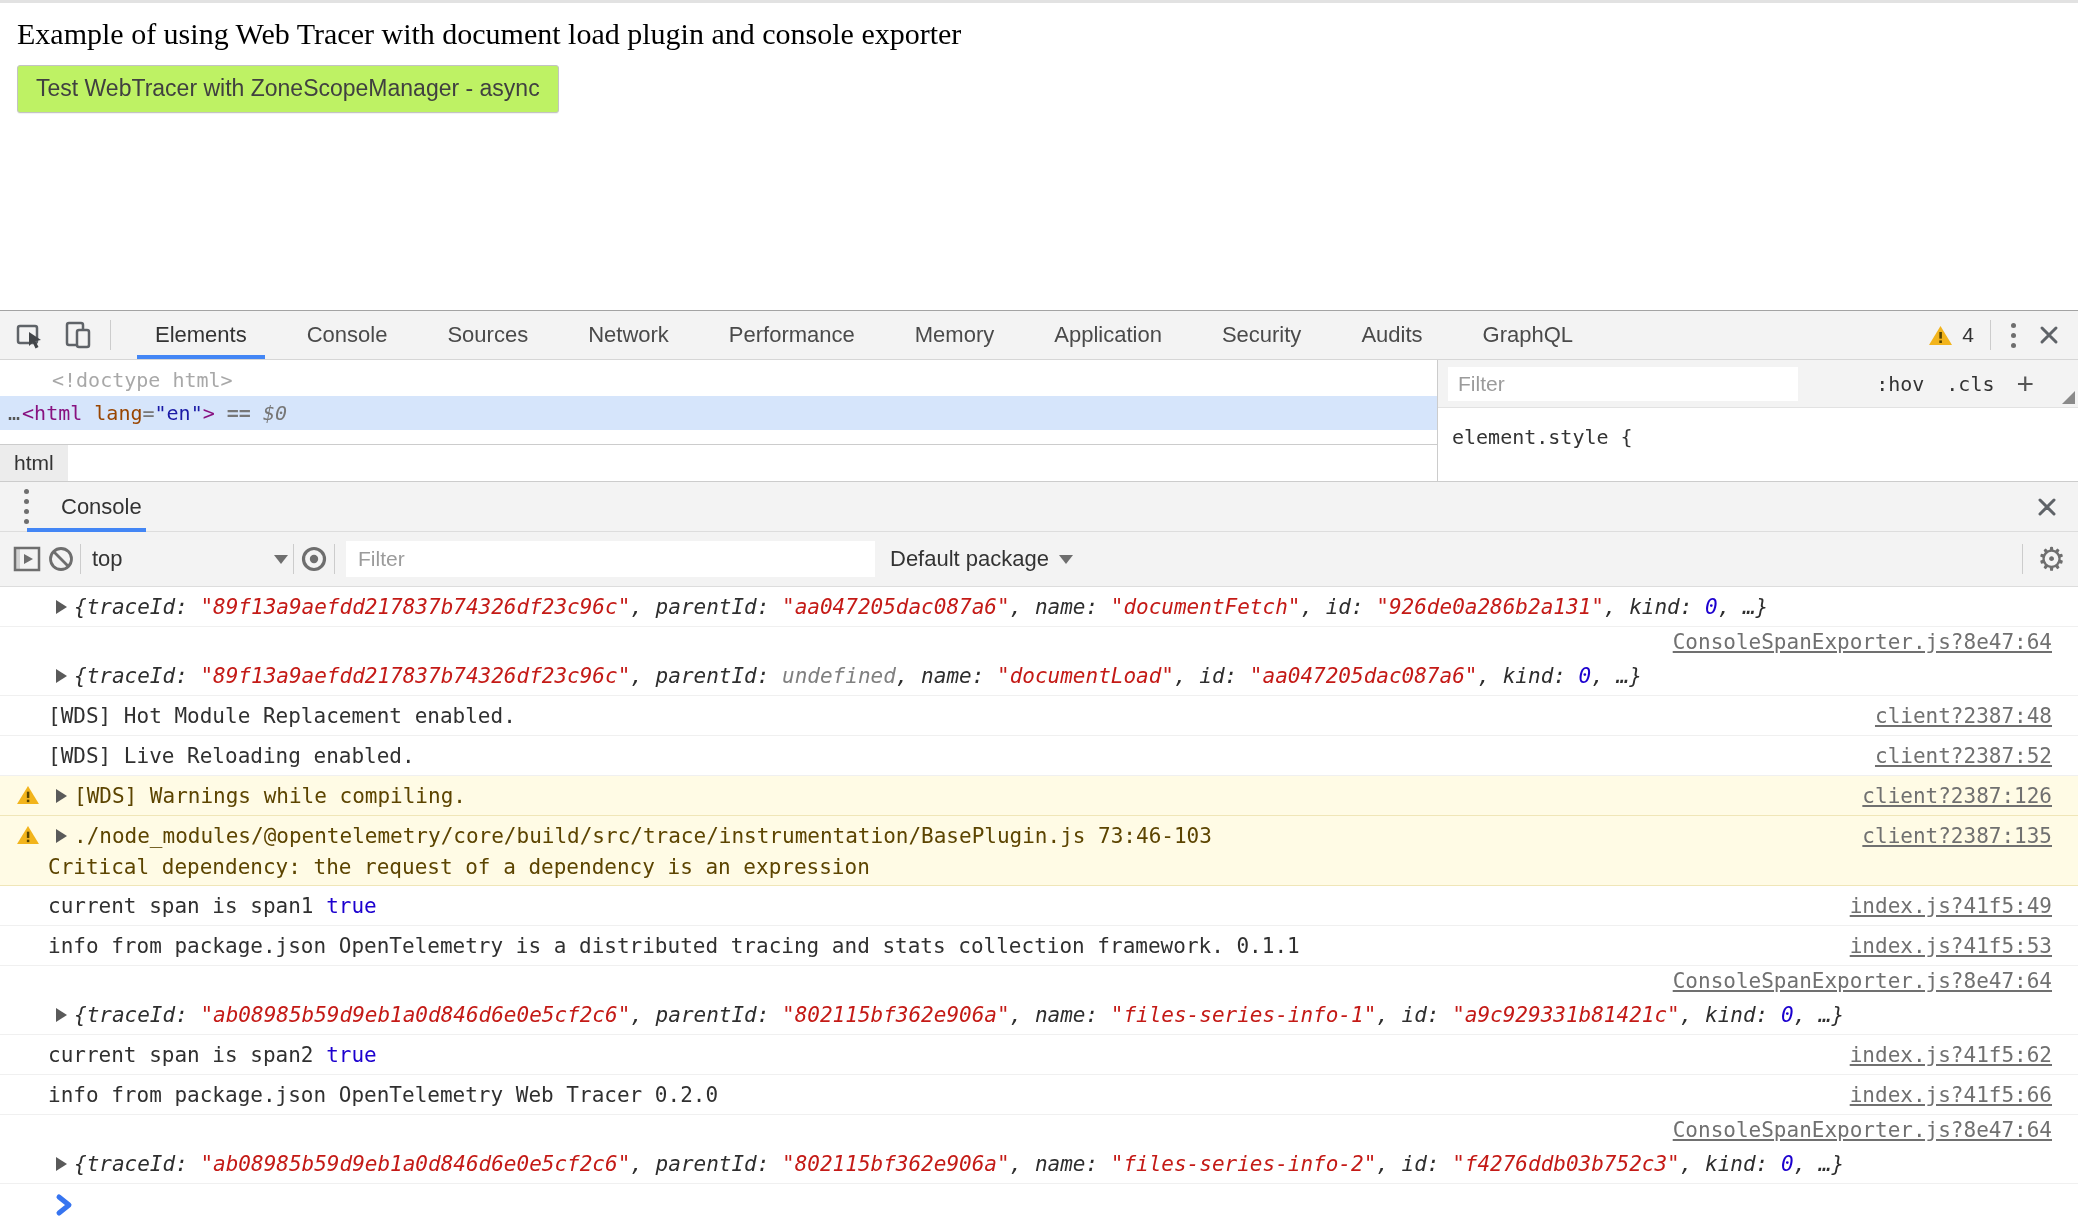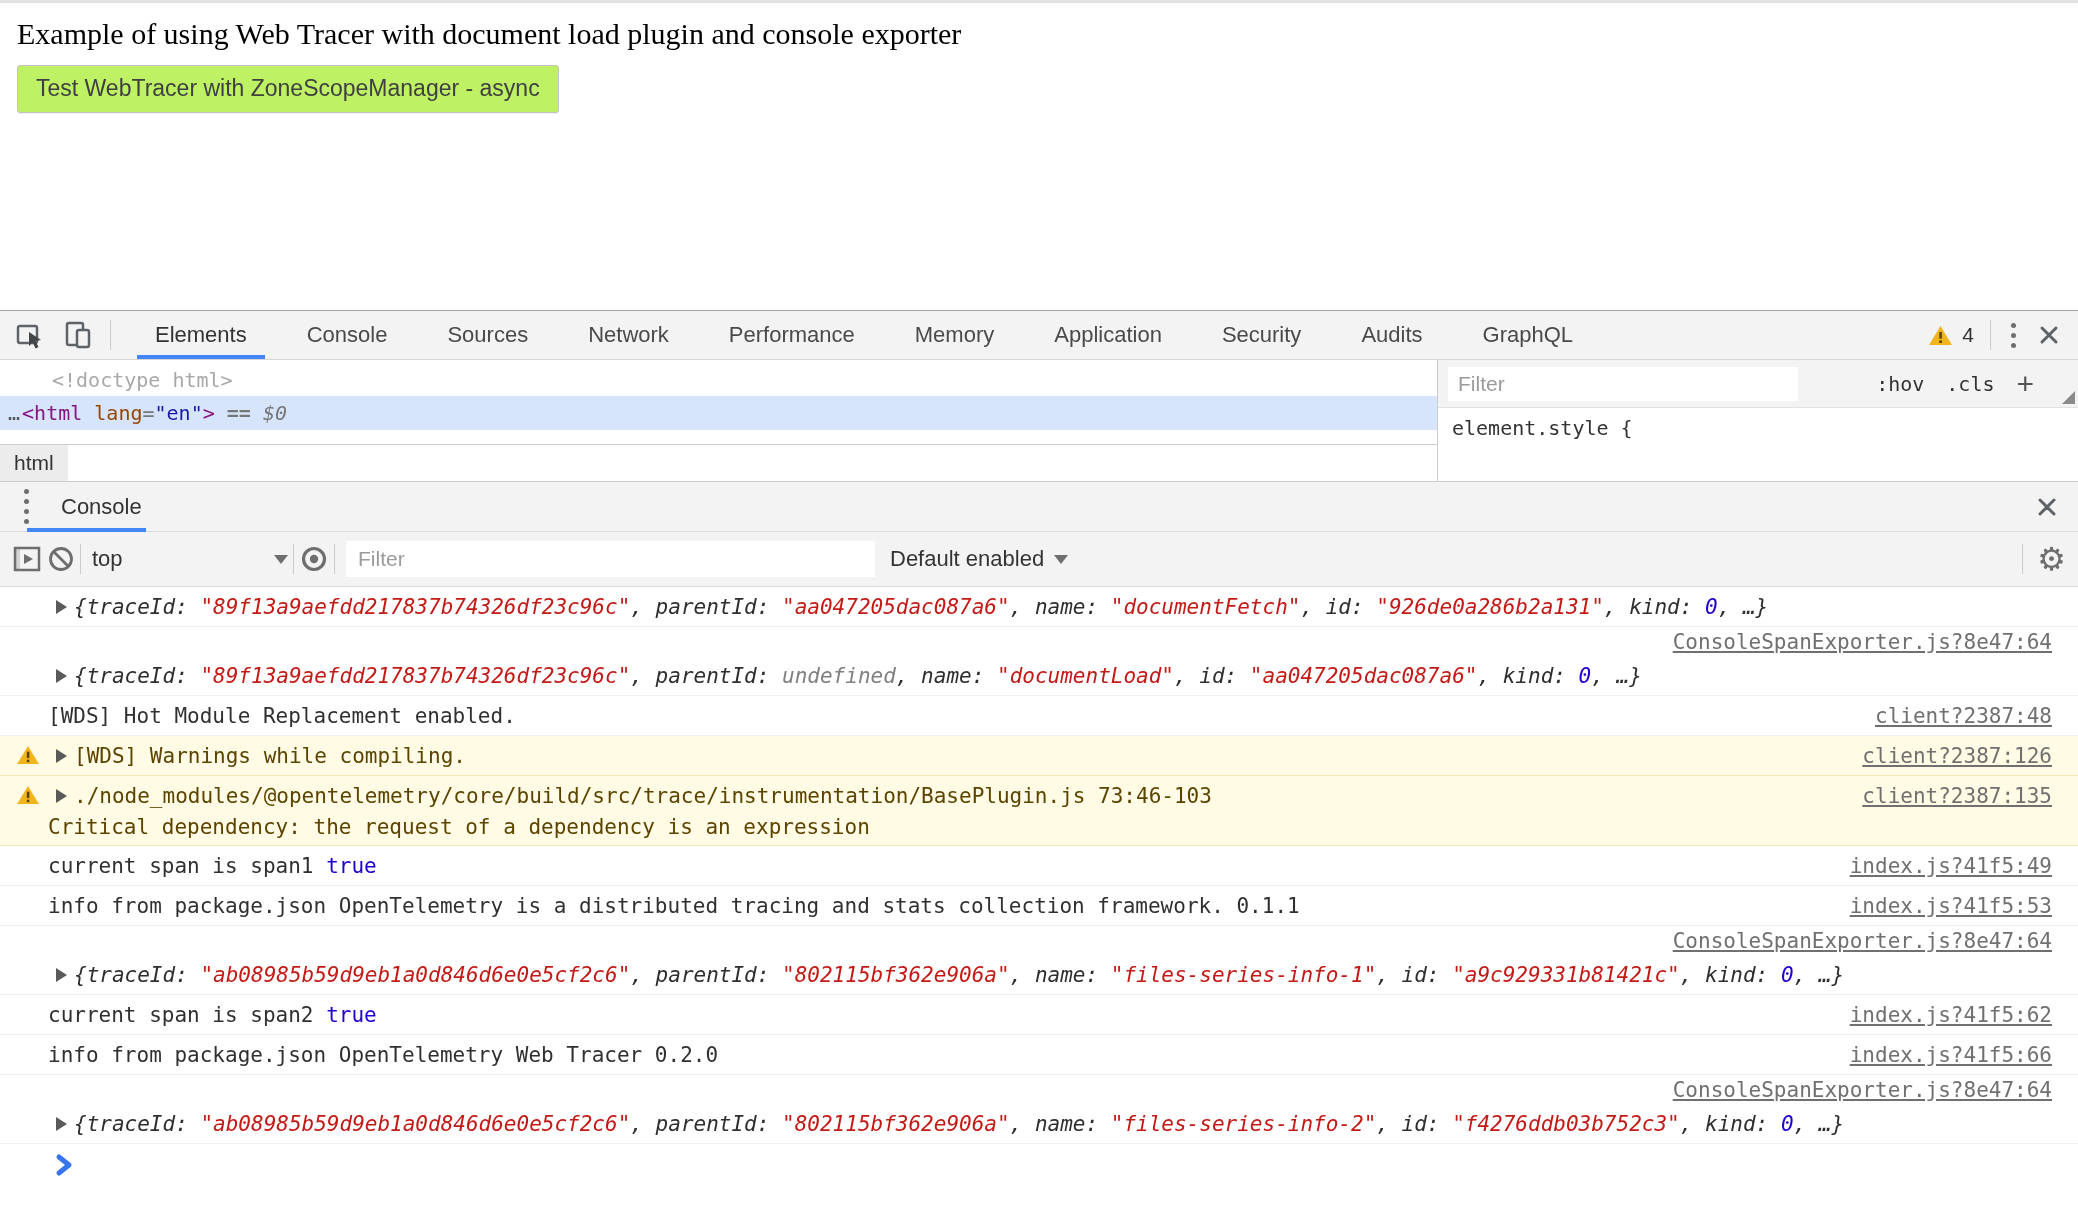--- a/index.html
+++ b/index.html
@@ -51,21 +51,21 @@
   .styles-tab.selected::after{content:"";position:absolute;left:10px;right:10px;bottom:0;height:4px;background:#4386f5;}
   .styles-more{display:flex;align-items:center;padding:0 14px;font-size:24px;color:#5f6368;cursor:pointer;}
   .styles-filter-row{height:47px;background:#f3f3f3;border-bottom:1px solid #e2e2e2;display:flex;align-items:center;padding:0 10px;position:relative;}
   .styles-filter-input{width:330px;height:34px;border:none;outline:none;background:#fff;font-size:21px;color:#333;padding:0 10px;font-family:"Liberation Sans",sans-serif;}
   .styles-filter-input::placeholder{color:#9b9b9b;}
   .hovcls{margin-left:auto;display:flex;align-items:center;gap:22px;font-family:"DejaVu Sans Mono",monospace;font-size:20px;color:#333;padding-right:34px;}
   .hovcls span{cursor:pointer;}
   .plus-btn{font-size:30px;font-weight:300;color:#555;font-family:"Liberation Sans",sans-serif;}
   .corner-grip{position:absolute;right:3px;bottom:3px;width:0;height:0;border-left:13px solid transparent;border-bottom:13px solid #8a8a8a;cursor:nwse-resize;}
   .styles-clip{flex:1;overflow:hidden;background:#fff;}
-  .clip-text{font-family:"DejaVu Sans Mono",monospace;font-size:20px;color:#333;margin:8px 0 0 14px;white-space:pre;}
+  .clip-text{font-family:"DejaVu Sans Mono",monospace;font-size:20px;color:#333;margin:17px 0 0 14px;white-space:pre;}
   
   .console-drawer{position:absolute;top:170px;left:0;right:0;bottom:0;border-top:1px solid #ccc;background:#fff;display:flex;flex-direction:column;}
   .drawer-header{height:49px;background:#f3f3f3;border-bottom:1px solid #ddd;display:flex;align-items:center;position:relative;flex:0 0 auto;}
   .drawer-kebab{margin:0 26px 0 20px;}
   .drawer-tab{height:100%;display:flex;align-items:center;font-size:22px;color:#333;position:relative;padding:0 2px;cursor:pointer;}
   .drawer-tab::after{content:"";position:absolute;left:-32px;right:-2px;bottom:-1px;height:4px;background:#4386f5;}
   .drawer-close{margin-left:auto;margin-right:18px;}
   .console-toolbar{height:54px;background:#f3f3f3;border-bottom:1px solid #ddd;display:flex;align-items:center;padding:0 12px;gap:5px;flex:0 0 auto;}
   .ctx-select{width:196px;display:flex;align-items:center;font-size:22px;color:#333;cursor:pointer;padding-left:6px;}
   .caret{width:0;height:0;border-left:7px solid transparent;border-right:7px solid transparent;border-top:9px solid #6e6e6e;margin-left:auto;}
@@ -221,21 +221,21 @@
       <span class="vdiv"></span>
       <span class="icon-btn">
         <svg width="30" height="30" viewBox="0 0 30 30">
             <circle cx="15" cy="15" r="10.5" fill="none" stroke="#6e6e6e" stroke-width="3.2"></circle>
             <circle cx="15" cy="15" r="4.2" fill="#6e6e6e"></circle>
           </svg>
       </span>
       <span class="vdiv"></span>
       <input class="console-filter" placeholder="Filter" style="">
       <span class="levels">
-        <span>Default enabled</span>
+        <span>Default package</span>
         <span class="caret inline"></span>
       </span>
       <span class="toolbar-right">
         <span class="vdiv"></span>
         <span class="gear">⚙</span>
       </span>
     </div>
     <div class="console-messages">
         <div class="msg">
           <div class="row">
@@ -249,20 +249,26 @@
           </div>
           <div class="row">
             <span class="expand-tri"></span>
             <span class="text indent"><span class="seg-o">{traceId: </span><span class="seg-s">"89f13a9aefdd217837b74326df23c96c"</span><span class="seg-o">, parentId: </span><span class="seg-u">undefined</span><span class="seg-o">, name: </span><span class="seg-s">"documentLoad"</span><span class="seg-o">, id: </span><span class="seg-s">"aa047205dac087a6"</span><span class="seg-o">, kind: </span><span class="seg-n">0</span><span class="seg-o">, …}</span></span>
           </div>
         </div>
         <div class="msg">
           <div class="row">
             <span class="text"><span class="seg-p">[WDS] Hot Module Replacement enabled.</span></span>
             <span class="srclink">client?2387:48</span>
+          </div>
+        </div>
+        <div class="msg">
+          <div class="row">
+            <span class="text"><span class="seg-p">[WDS] Live Reloading enabled.</span></span>
+            <span class="srclink">client?2387:52</span>
           </div>
         </div>
         <div class="msg warn">
           <div class="row">
             <span class="warn-svg"><svg width="24" height="20" viewBox="0 0 25 21">
                 <path d="M12.5 1 L24 20 H1 Z" fill="#f2b41c"></path>
                 <rect x="11.3" y="7" width="2.6" height="6.6" fill="#574400"></rect>
                 <rect x="11.3" y="15.4" width="2.6" height="2.6" fill="#574400"></rect>
               </svg></span>
             <span class="expand-tri"></span>

